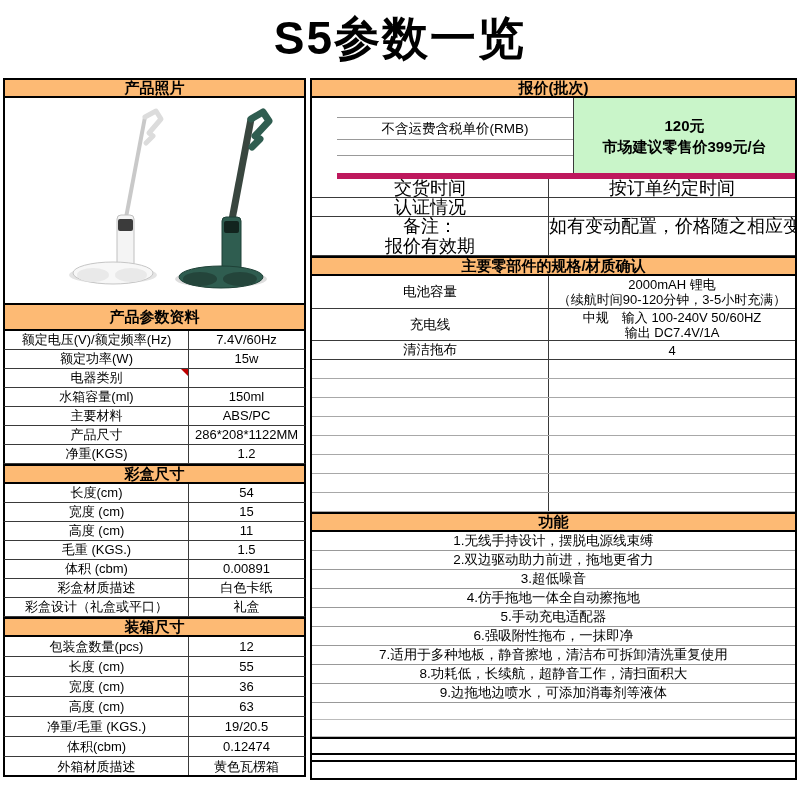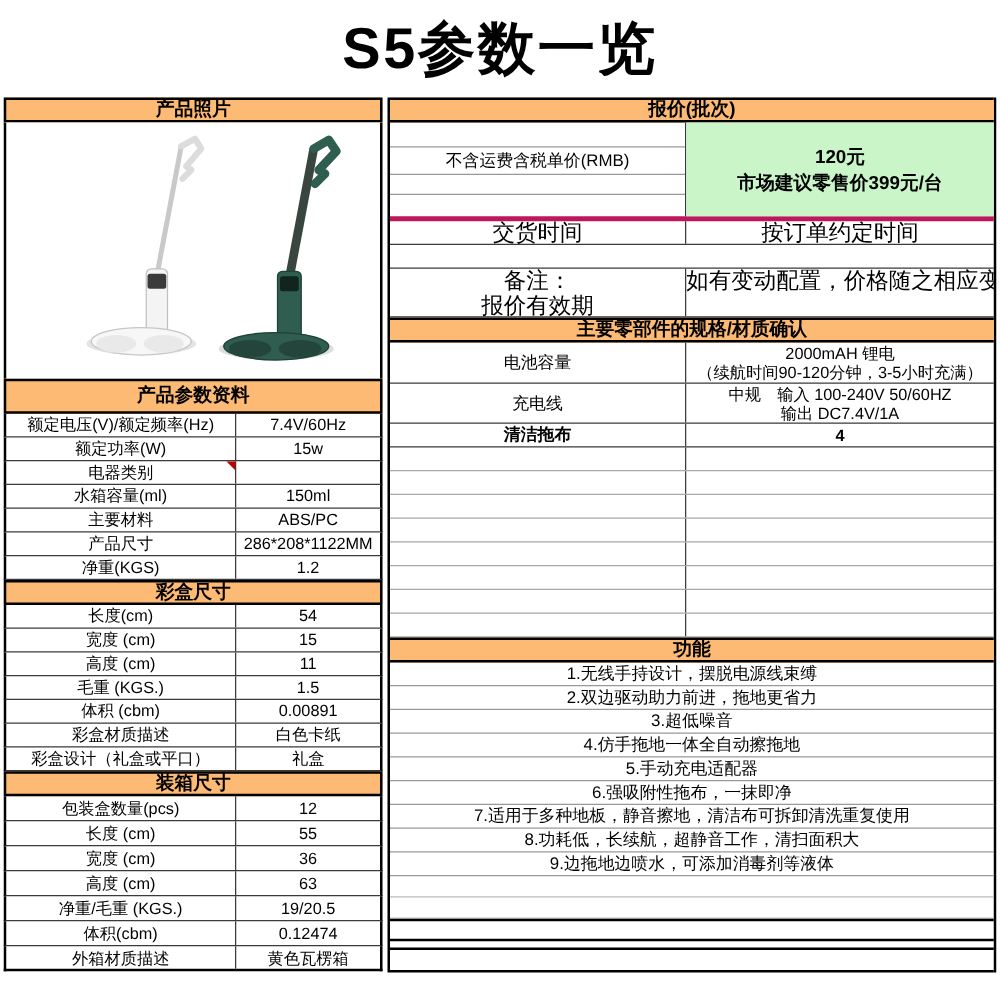--- a/index.html
+++ b/index.html
@@ -37,42 +37,42 @@
   .panel-left .kv-row { border-left: 2px solid #000; border-right: 2px solid #000; }
   .kv-row.h20 { height: 20px; line-height: 19px; }
   .kv-label { width: 184px; border-right: 1px solid #3a3a3a; text-align: center; position: relative; overflow: hidden; white-space: nowrap; }
   .kv-value { flex: 1; text-align: center; overflow: hidden; white-space: nowrap; }
   .comment-tri {
     position: absolute; top: 0; right: 0; width: 0; height: 0;
     border-top: 7px solid #C00000; border-left: 7px solid transparent;
   }
 
   
-  .quote-grid { display: flex; border-bottom: 4px solid #be185d; }
+  .quote-grid { display: flex; border-bottom: 6px solid #be185d; margin-left: 25px; }
   .quote-labels { width: 237px; border-right: 1px solid #3a3a3a; }
   .q-cell { font-size: 13.5px; text-align: center; border-bottom: 1px solid #999; overflow: hidden; white-space: nowrap; }
   .q-cell.c1 { height: 20px; }
   .q-cell.c2 { height: 22px; line-height: 21px; }
   .q-cell.c3 { height: 16px; }
   .q-cell.c4 { height: 17px; border-bottom: none; }
   .price-cell {
     flex: 1; background: #C9F5C9; display: flex; flex-direction: column;
     align-items: center; justify-content: center; font-weight: bold; font-size: 15px; line-height: 21px;
   }
   .rq-row { display: flex; font-size: 18px; border-bottom: 1px solid #3a3a3a; height: 19px; line-height: 18px; }
   .rq-row.h20 { height: 20px; line-height: 19px; border-bottom: none; }
   .rq-label { width: 237px; border-right: 1px solid #3a3a3a; text-align: center; }
   .rq-value { flex: 1; text-align: center; overflow: hidden; white-space: nowrap; }
 
   .part-row { display: flex; font-size: 13px; border-bottom: 1px solid #3a3a3a; }
   .part-row .rq-label { display: flex; align-items: center; justify-content: center; font-size: 13.5px; }
   .part-val { flex: 1; text-align: center; display: flex; flex-direction: column; justify-content: center; line-height: 15px; }
   .part-row.r1 { height: 33px; }
   .part-row.r2 { height: 32px; }
-  .part-row.r3 { height: 19px; font-weight: bold; }
+  .part-row.r3 { height: 19px; }
 
   .filler-row { display: flex; height: 19px; border-bottom: 1px solid #a8a8a8; }
   .filler-row .fl { width: 237px; border-right: 1px solid #3a3a3a; }
 
   .feat-row {
     height: 19px; line-height: 18px; font-size: 13.5px; text-align: center;
     border-bottom: 1px solid #999; overflow: hidden; white-space: nowrap;
   }
   .light-row { height: 17px; border-bottom: 1px solid #bbb; }
   .thick-row { height: 18px; border-top: 2px solid #000; border-bottom: 2px solid #000; }
@@ -231,20 +231,21 @@
           <span>120元</span>
           <span>市场建议零售价399元/台</span>
         </div>
       </div>
 
       <div class="rq-row">
         <div class="rq-label">交货时间</div>
         <div class="rq-value">按订单约定时间</div>
       </div>
       <div class="rq-row">
+        <div class="rq-label">认证情况</div>
         <div class="rq-value"></div>
       </div>
       <div class="rq-row h20">
         <div class="rq-label">备注：</div>
         <div class="rq-value">如有变动配置，价格随之相应变动。</div>
       </div>
       <div class="rq-row">
         <div class="rq-label">报价有效期</div>
         <div class="rq-value"></div>
       </div>

